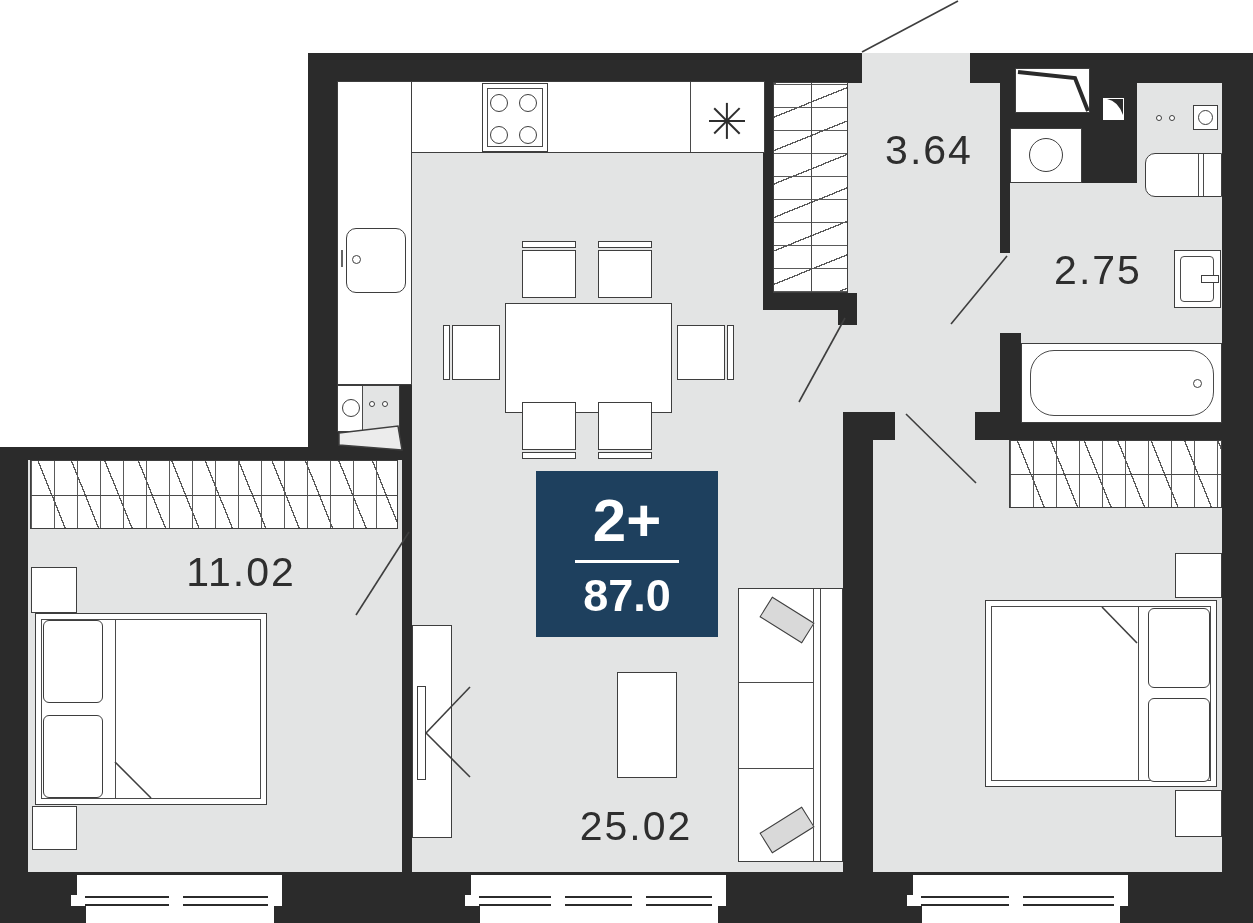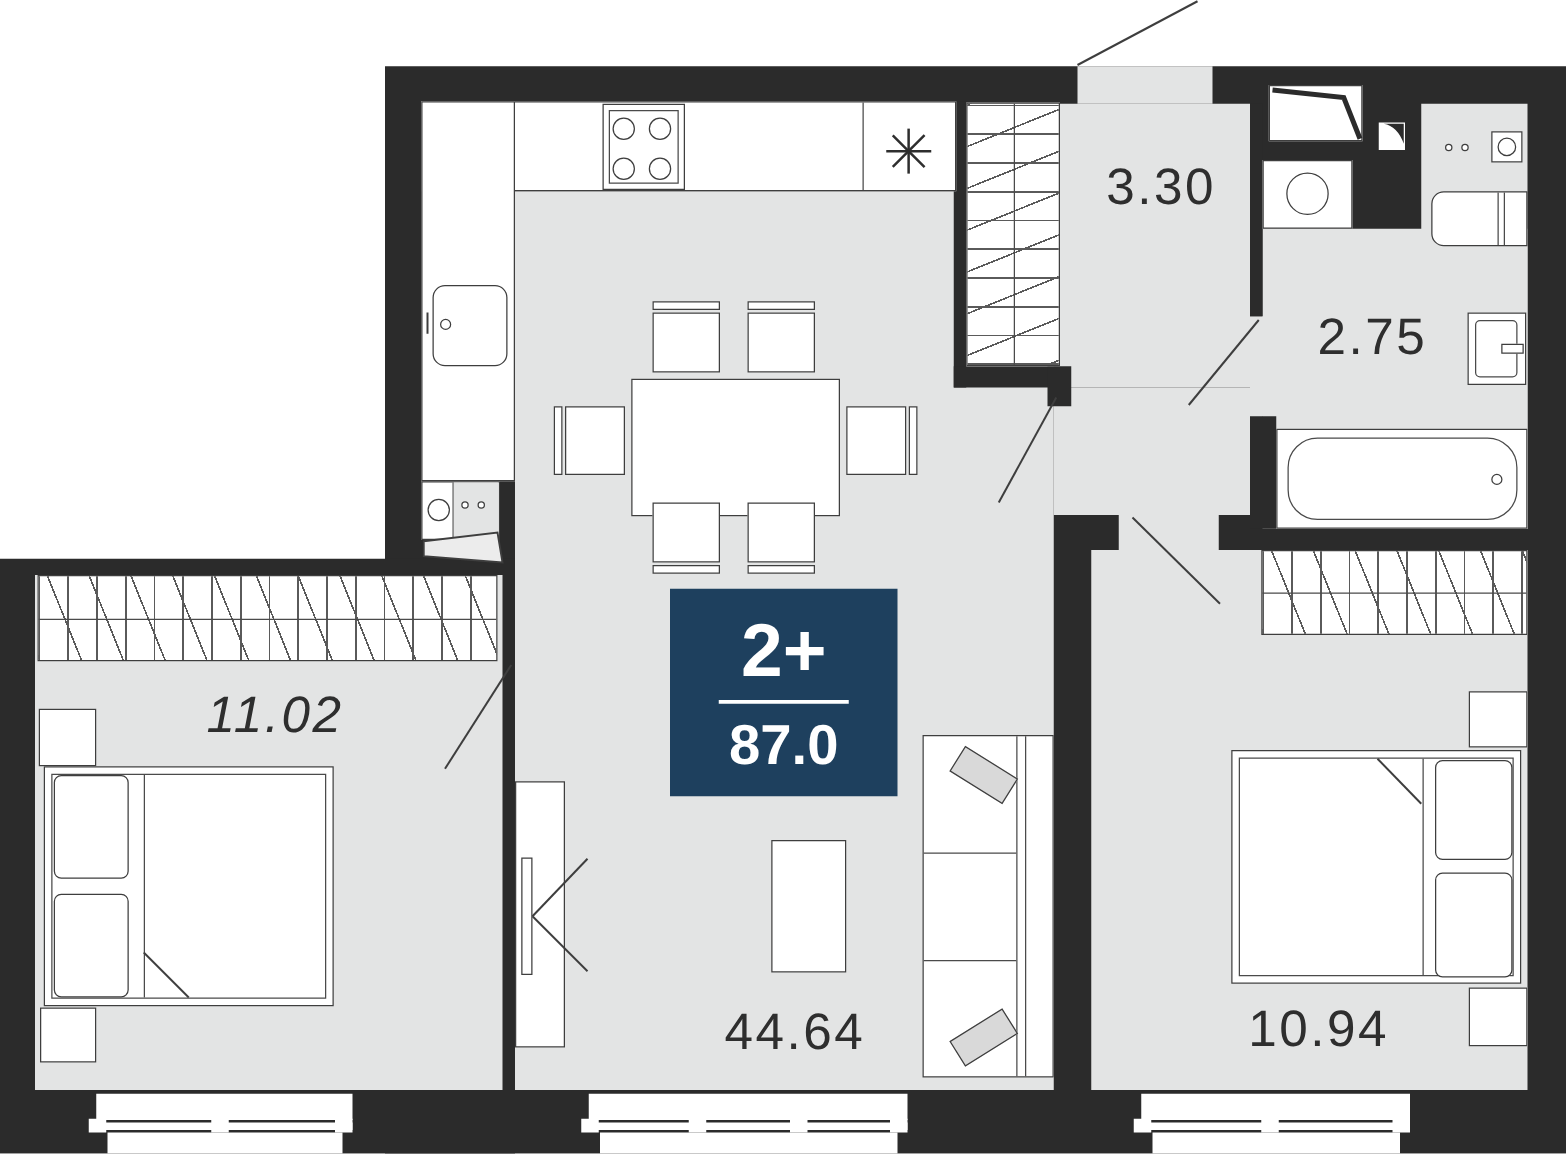--- a/index.html
+++ b/index.html
@@ -194,19 +194,18 @@
       <line x1="426" y1="733" x2="470" y2="777"></line>
       <line x1="115" y1="762" x2="151" y2="798"></line>
       <line x1="1102" y1="607" x2="1137" y2="643"></line>
       <line x1="342" y1="250" x2="342" y2="267"></line>
     </g>
     <polyline points="1018,72 1075,78 1088,111" stroke="#2b2b2b" stroke-width="4" fill="none"></polyline>
     <path d="M1107,99 L1123,99 L1123,115 Q1118,101 1107,99 Z" fill="#2b2b2b"></path>
     <polygon points="339,433 398,426 402,450 339,445" fill="#ececec" stroke="#3e3e3e" stroke-width="1.5"></polygon>
   </svg>
 
-  <div class="arealabel" style="left:929px;top:150px;">3.30</div>
+  <div class="arealabel" style="left:929px;top:150px;">3.64</div>
   <div class="arealabel" style="left:1098px;top:270px;">2.75</div>
-  <div class="arealabel" style="left:220px;top:572px;font-style:italic;">11.02</div>
-  <div class="arealabel" style="left:636px;top:826px;">44.64</div>
-  <div class="arealabel" style="left:1055px;top:823px;">10.94</div>
+  <div class="arealabel" style="left:241px;top:572px;">11.02</div>
+  <div class="arealabel" style="left:636px;top:826px;">25.02</div>
 
 </div>
 
 </body></html>

